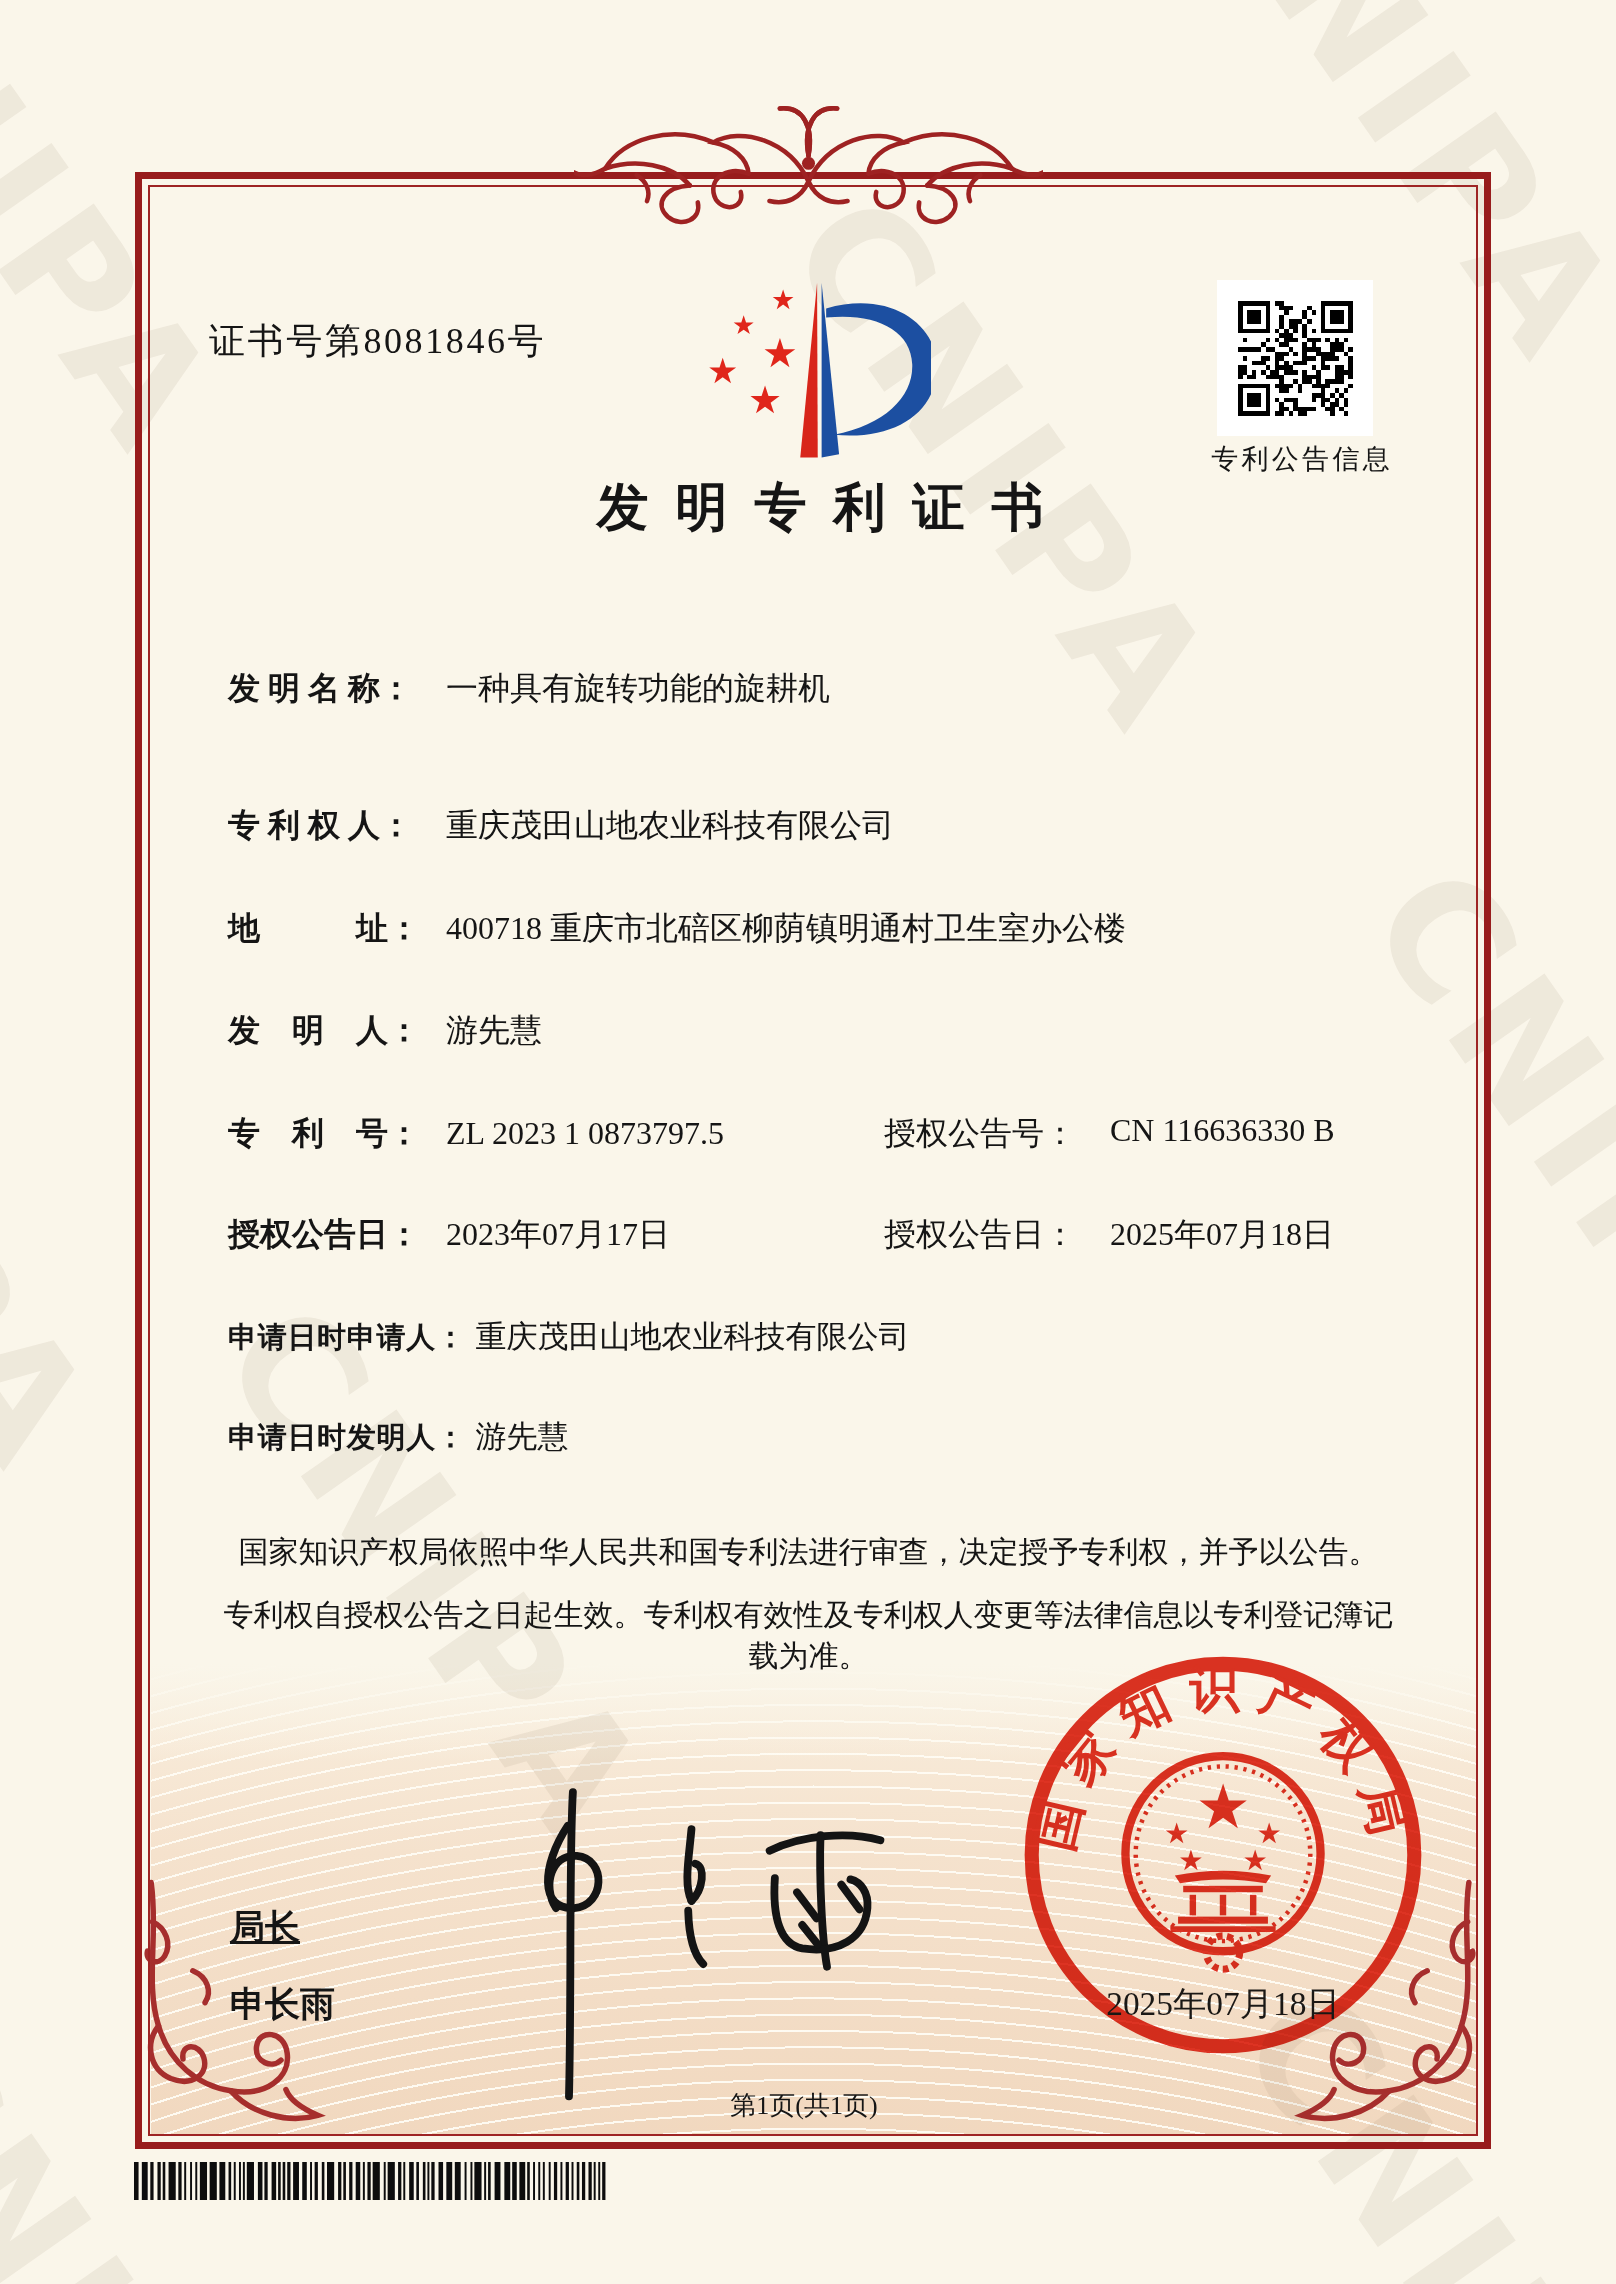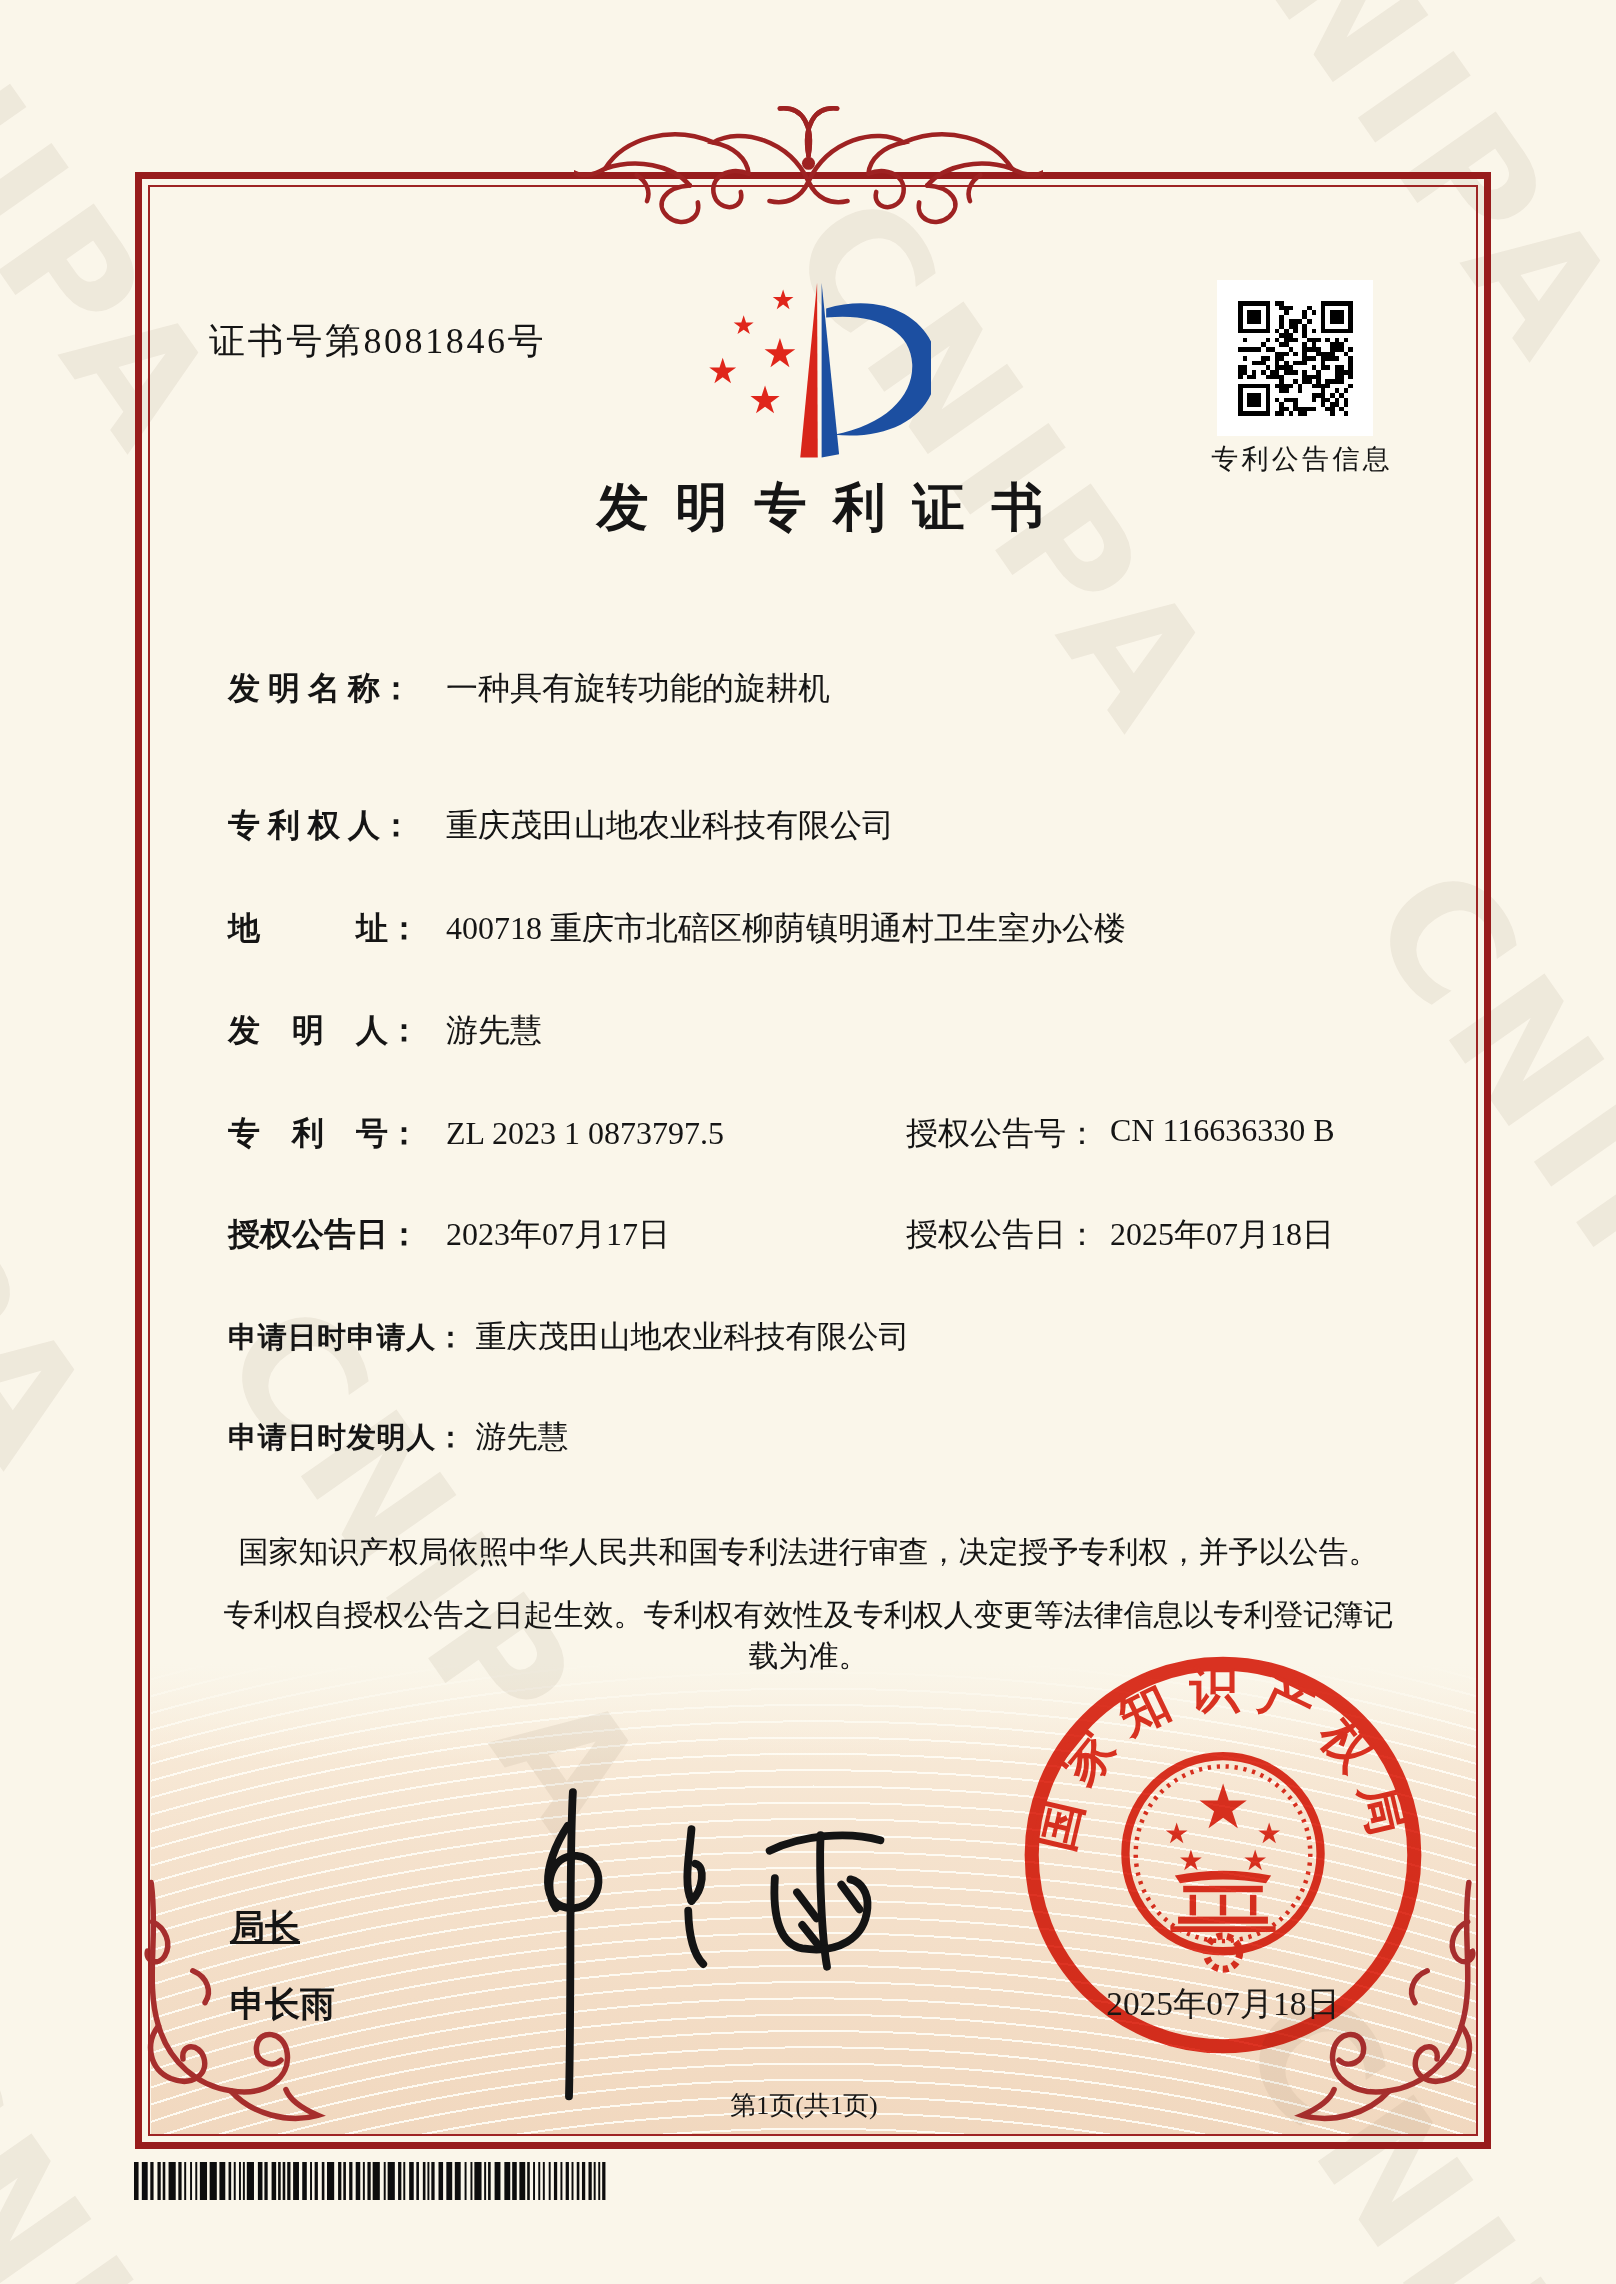--- a/index.html
+++ b/index.html
@@ -45,21 +45,21 @@
   .qr-box svg{position:absolute;left:21px;top:21px;}
   .qr-caption{position:absolute;left:1197px;top:441px;width:196px;text-align:right;
     font-size:27px;letter-spacing:3.3px;z-index:5;}
   .title{position:absolute;left:0;right:0;top:473px;text-align:center;
     font-size:52px;font-weight:700;letter-spacing:27px;text-indent:27px;z-index:5;padding-left:24px;}
   
   .row{position:absolute;left:228px;width:1252px;font-size:32px;z-index:5;white-space:nowrap;}
   .row .lbl{display:inline-block;width:218px;font-weight:bold;}
   .row.small{font-size:31px;}
   .row.small .lbl{width:auto;margin-right:10px;font-size:29px;letter-spacing:0.7px;text-align:center;}
-  .row .l2{position:absolute;left:678px;}
+  .row .l2{position:absolute;left:656px;}
   .row .v2{position:absolute;left:882px;}
   
   .legal{position:absolute;left:215px;width:1187px;text-align:center;font-size:30px;z-index:5;}
   
   .sig-title{position:absolute;left:230px;top:1904px;font:700 35px "DejaVu Sans","Liberation Sans",sans-serif;z-index:5;text-decoration:underline;}
   .sig-name{position:absolute;left:230px;top:1981px;font:700 35px "DejaVu Sans","Liberation Sans",sans-serif;z-index:5;}
   .sig-script{position:absolute;left:496px;top:1780px;width:417px;height:346px;z-index:5;}
   .seal{position:absolute;left:1024px;top:1656px;width:398px;height:398px;z-index:6;
     mix-blend-mode:multiply;opacity:.96;}
   .footer{position:absolute;left:0;right:8px;top:2088px;text-align:center;font-size:26px;z-index:5;}

